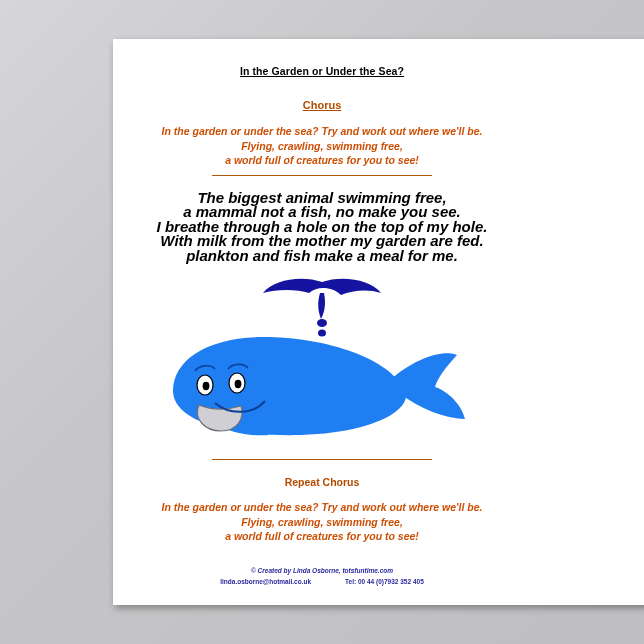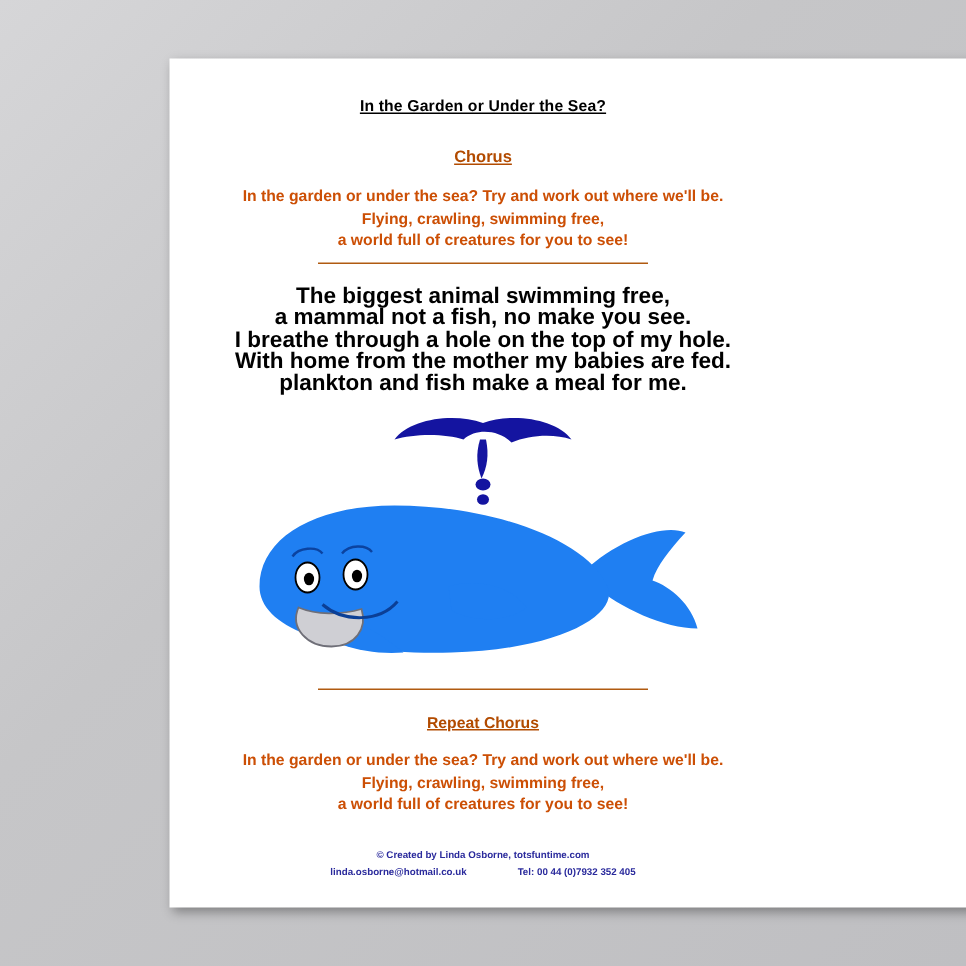--- a/index.html
+++ b/index.html
@@ -87,21 +87,20 @@
     width: 220px;
     height: 0;
     border-top: 1.5px solid #b05a10;
     margin: 6px auto 0 auto;
   }
   .repeat-heading {
     text-align: center;
     font-size: 10.5px;
     font-weight: bold;
     color: #b24b00;
-    text-decoration: underline;
     margin-top: 16px;
   }
   .chorus-block-lower {
     text-align: center;
     font-size: 10.5px;
     font-weight: bold;
     color: #cc4f05;
     line-height: 14.5px;
     margin-top: 12px;
   }
@@ -116,21 +115,21 @@
   .footer-line2 {
     display: flex;
     justify-content: center;
     gap: 34px;
     margin-top: 1px;
   }
   .footer a, .footer span {
     color: #2a2a9c;
     text-decoration: none;
   }
-  .line { display: block; }
+  .line { display: block; font-style: italic; }
 </style>
 </head>
 <body>
 
 <div id="stage">
   <div id="poster">
     <div class="sheet">
 
       <div class="title">In the Garden or Under the Sea?</div>
 
@@ -141,21 +140,21 @@
         <span class="line">Flying, crawling, swimming free,</span>
         <span class="line">a world full of creatures for you to see!</span>
       </div>
 
       <div class="rule"></div>
 
       <div class="verse-block">
         <span class="line">The biggest animal swimming free,</span>
         <span class="line">a mammal not a fish, no make you see.</span>
         <span class="line">I breathe through a hole on the top of my hole.</span>
-        <span class="line">With home from the mother my babies are fed.</span>
+        <span class="line">With milk from the mother my garden are fed.</span>
         <span class="line">plankton and fish make a meal for me.</span>
       </div>
 
       <div class="art">
         <svg width="418" height="180" viewBox="0 0 418 180">
 
           <g>
             <path d="M150 20 C160 6, 190 2, 209 9 C228 2, 258 6, 268 20 C256 16, 240 17, 228 22 C220 14, 205 12, 196 20 C184 16, 163 16, 150 20 Z" fill="#1414a0"></path>
             <path d="M207 20 C204 30, 205 38, 208 46 C212 38, 213 30, 211 20 Z" fill="#1414a0"></path>
             <ellipse cx="209" cy="50" rx="5" ry="4" fill="#1414a0"></ellipse>

